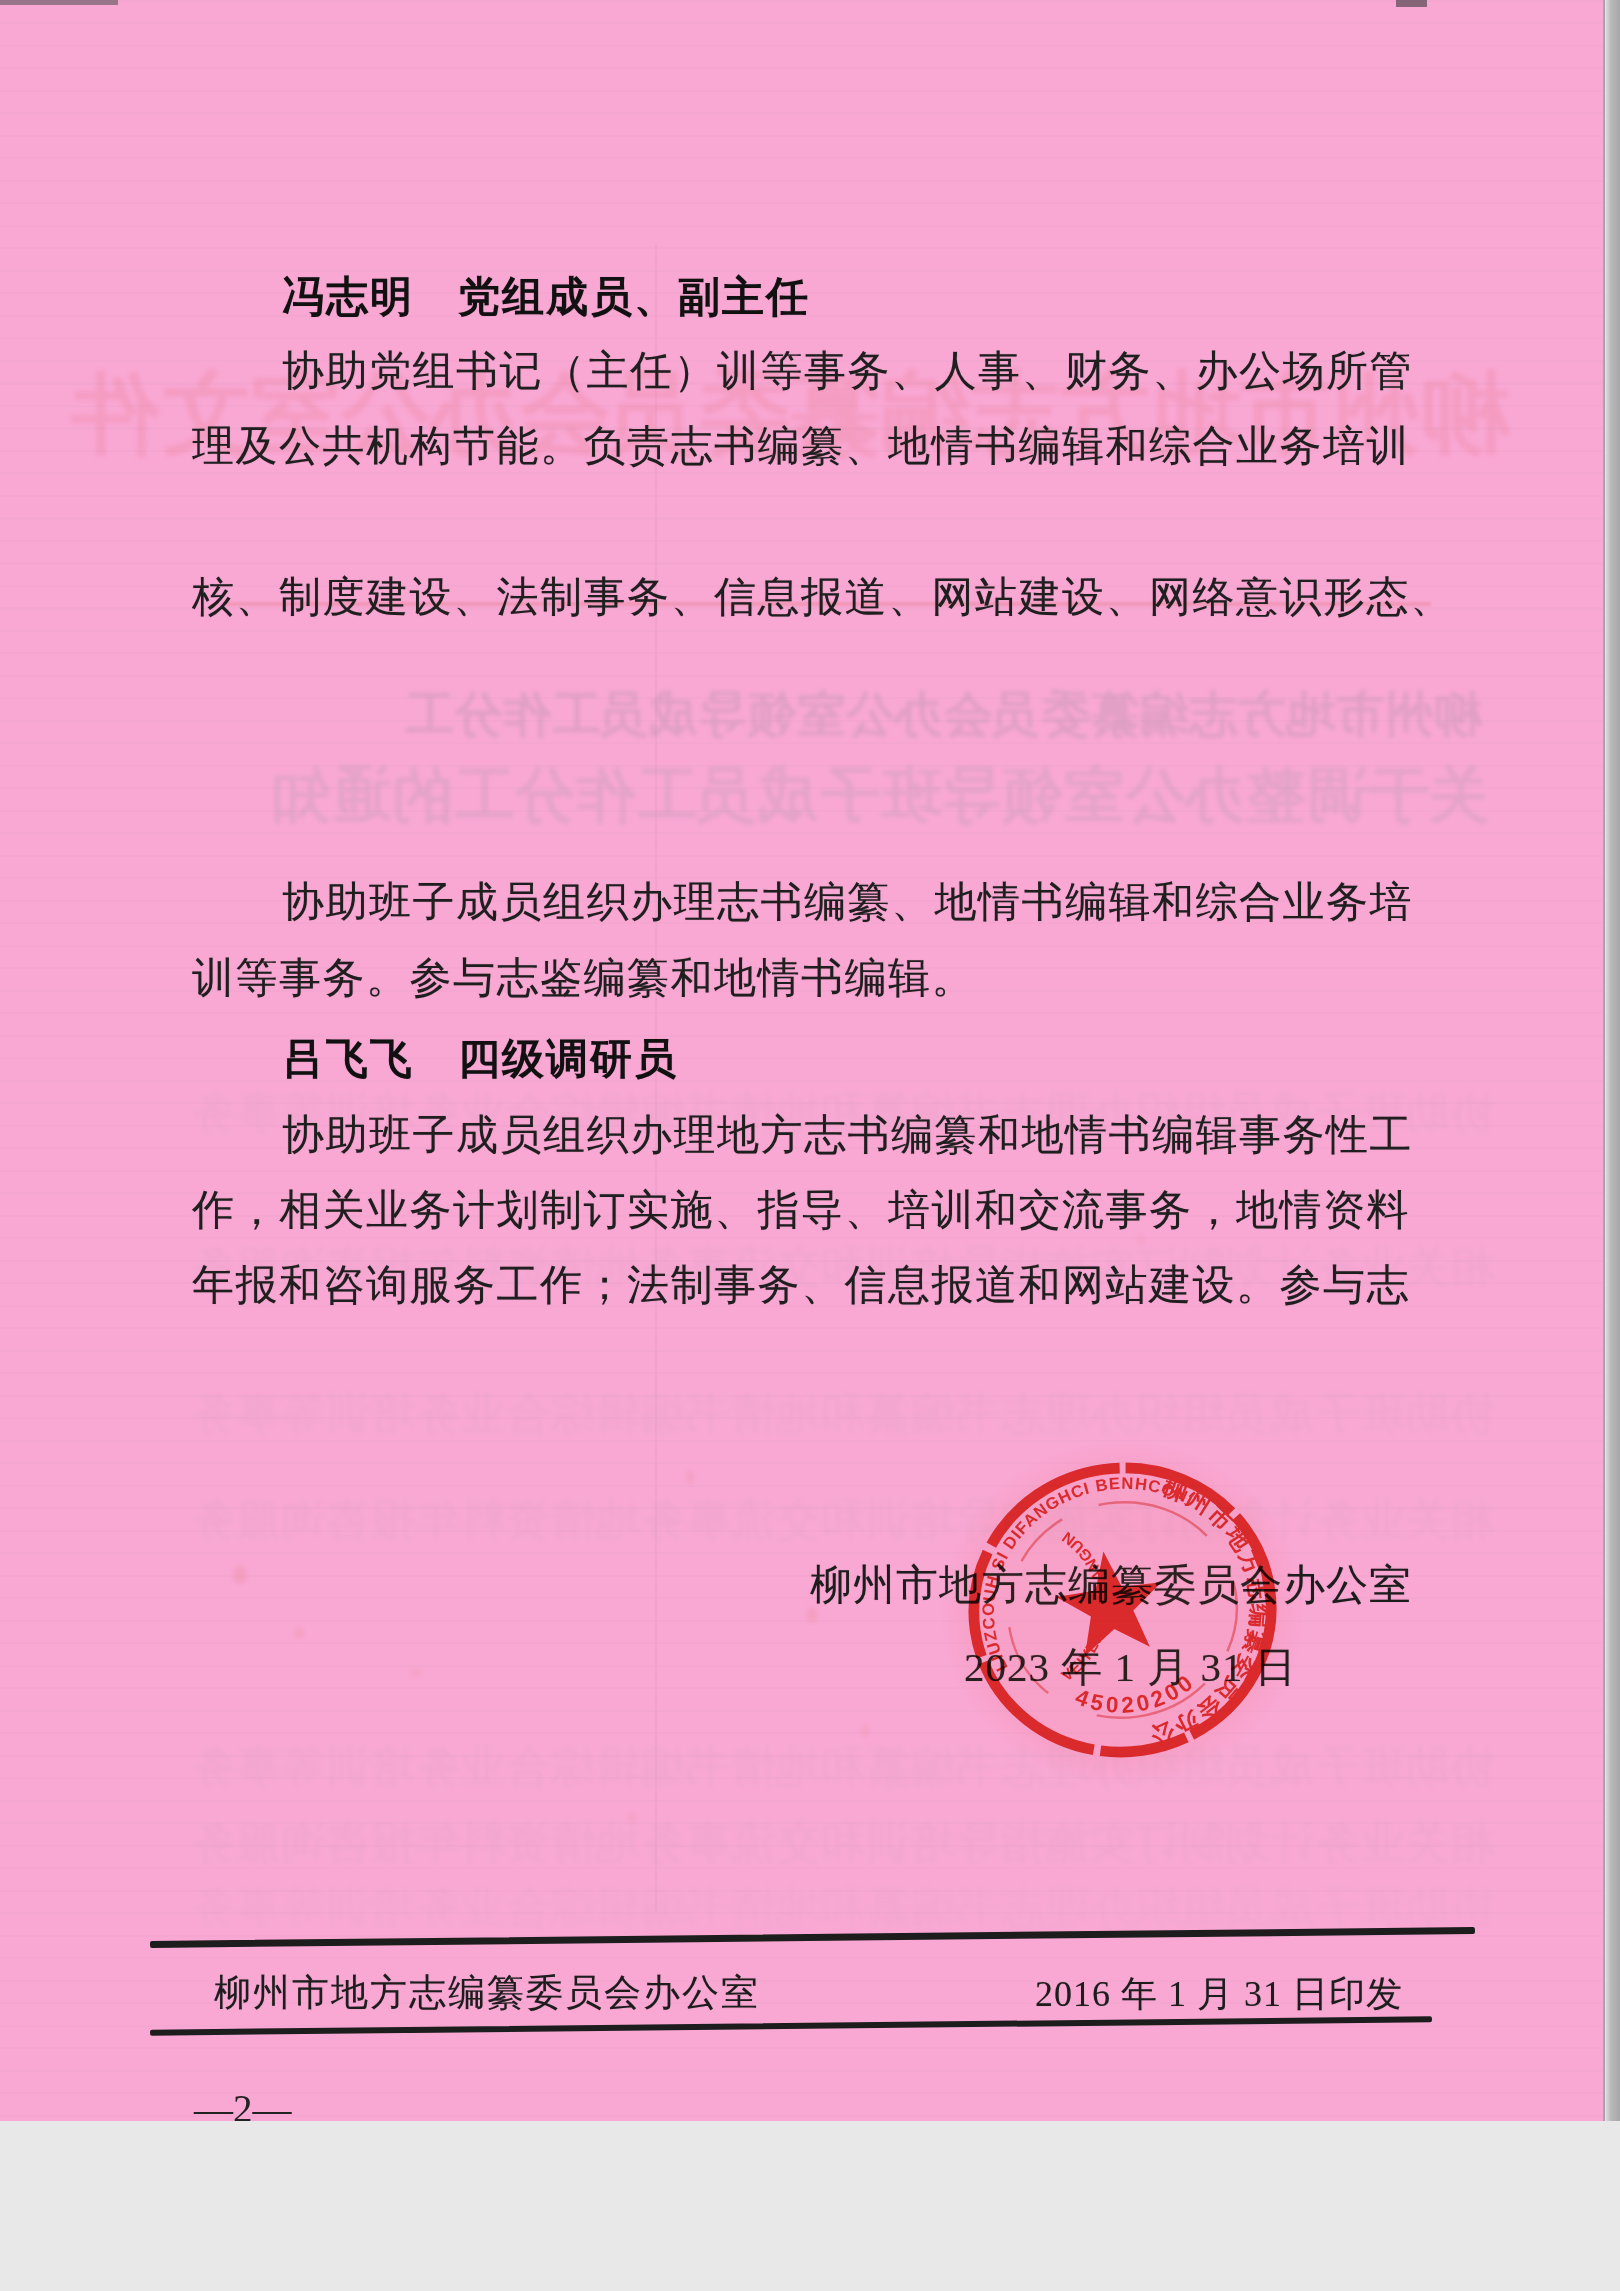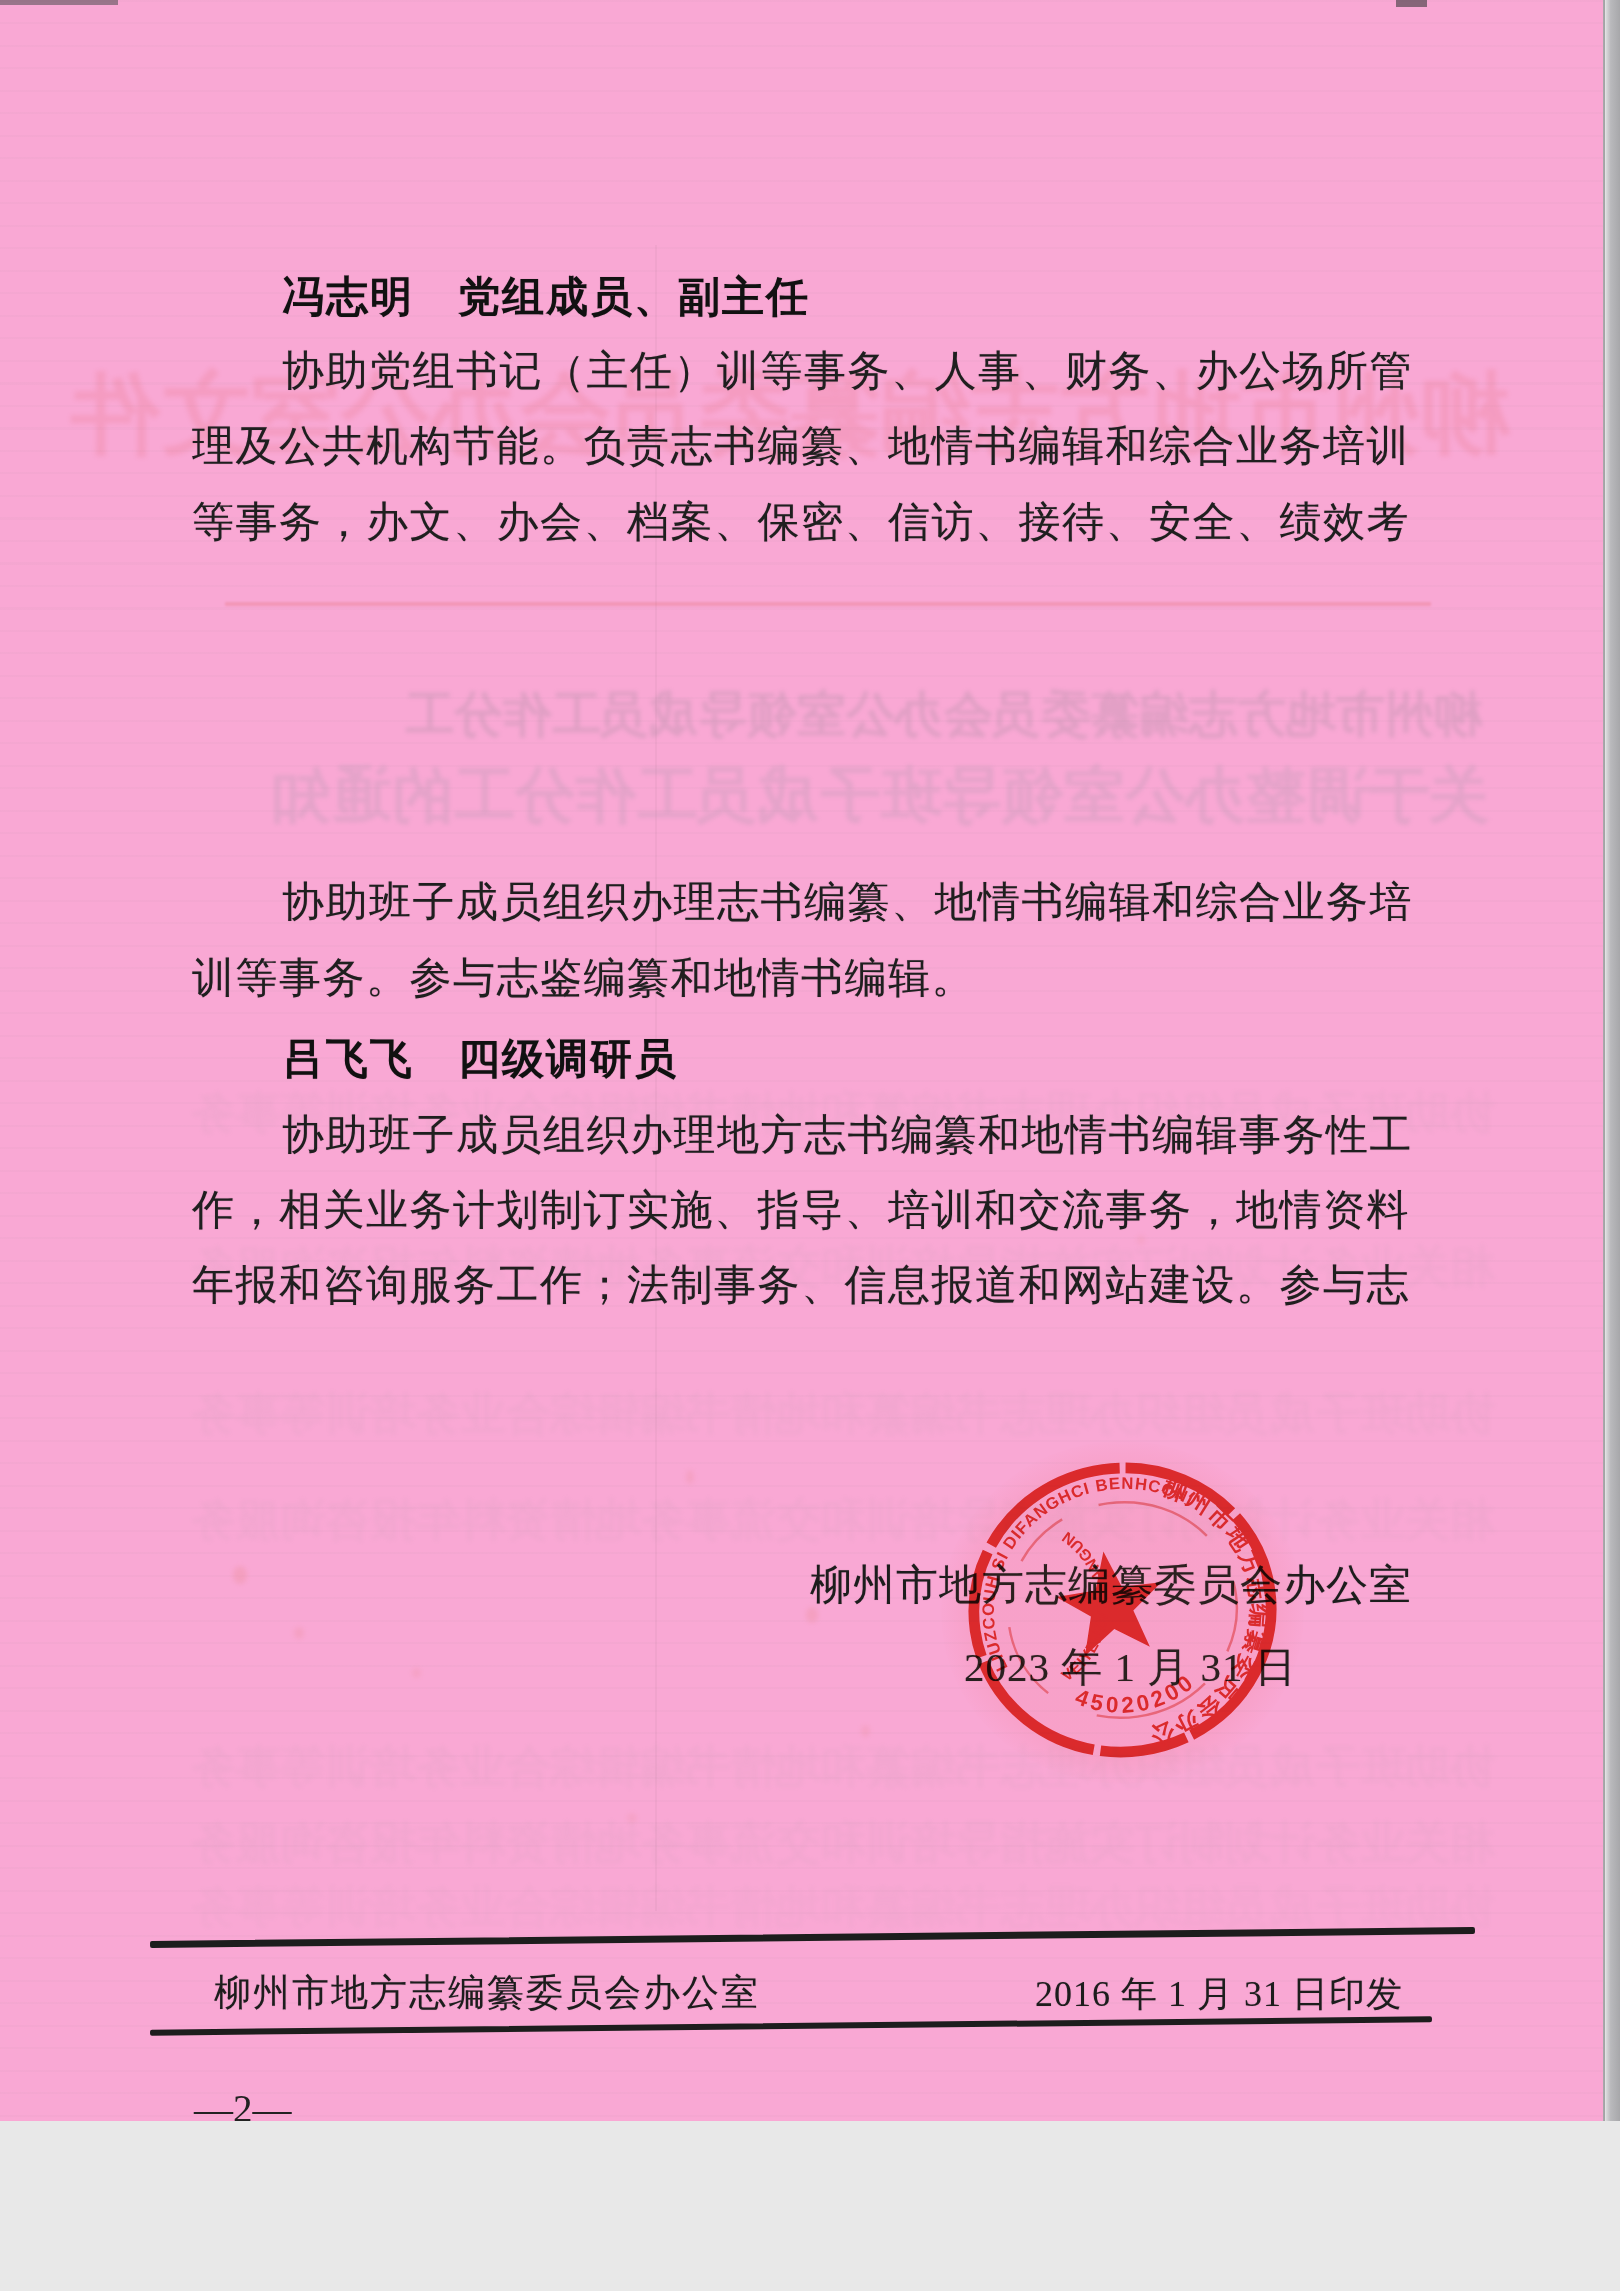--- a/index.html
+++ b/index.html
@@ -75,21 +75,21 @@
   <div class="pinkdot" style="left:412px;top:1668px;width:8.8px;height:9.8px;opacity:.22"></div>
   <div class="pinkdot" style="left:686px;top:1470px;width:7.8px;height:13.7px;opacity:.25"></div>
   <div class="pinkdot" style="left:806px;top:1607px;width:11.8px;height:15.7px;opacity:.28"></div>
   <div class="pinkdot" style="left:861px;top:1725px;width:8.8px;height:11.8px;opacity:.22"></div>
   <div class="pinkdot" style="left:627px;top:1813px;width:9.8px;height:9.8px;opacity:.18"></div>
   <div class="pinkdot" style="left:1137px;top:1235px;width:7.8px;height:9.8px;opacity:.18"></div>
 
   <div class="bline bhead" style="left:282px;top:272px">冯志明　党组成员、副主任</div>
   <div class="bline" style="left:282px;top:346px">协助党组书记（主任）训等事务、人事、财务、办公场所管</div>
   <div class="bline" style="left:192px;top:421px">理及公共机构节能。负责志书编纂、地情书编辑和综合业务培训</div>
-  <div class="bline" style="left:192px;top:497px">等事务，办文、办会、档案、保密、信访、接待、安全、绩效考</div>
+  <div class="bline" style="left:192px;top:572px">核、制度建设、法制事务、信息报道、网站建设、网络意识形态、</div>
 
   <div class="bline" style="left:282px;top:877px">协助班子成员组织办理志书编纂、地情书编辑和综合业务培</div>
   <div class="bline" style="left:192px;top:953px">训等事务。参与志鉴编纂和地情书编辑。</div>
 
   <div class="bline bhead" style="left:282px;top:1034px">吕飞飞　四级调研员</div>
   <div class="bline" style="left:282px;top:1110px">协助班子成员组织办理地方志书编纂和地情书编辑事务性工</div>
   <div class="bline" style="left:192px;top:1185px">作，相关业务计划制订实施、指导、培训和交流事务，地情资料</div>
   <div class="bline" style="left:192px;top:1260px">年报和咨询服务工作；法制事务、信息报道和网站建设。参与志</div>
 
   <div class="sig" style="left:810px;top:1557px">柳州市地方志编纂委员会办公室</div>

